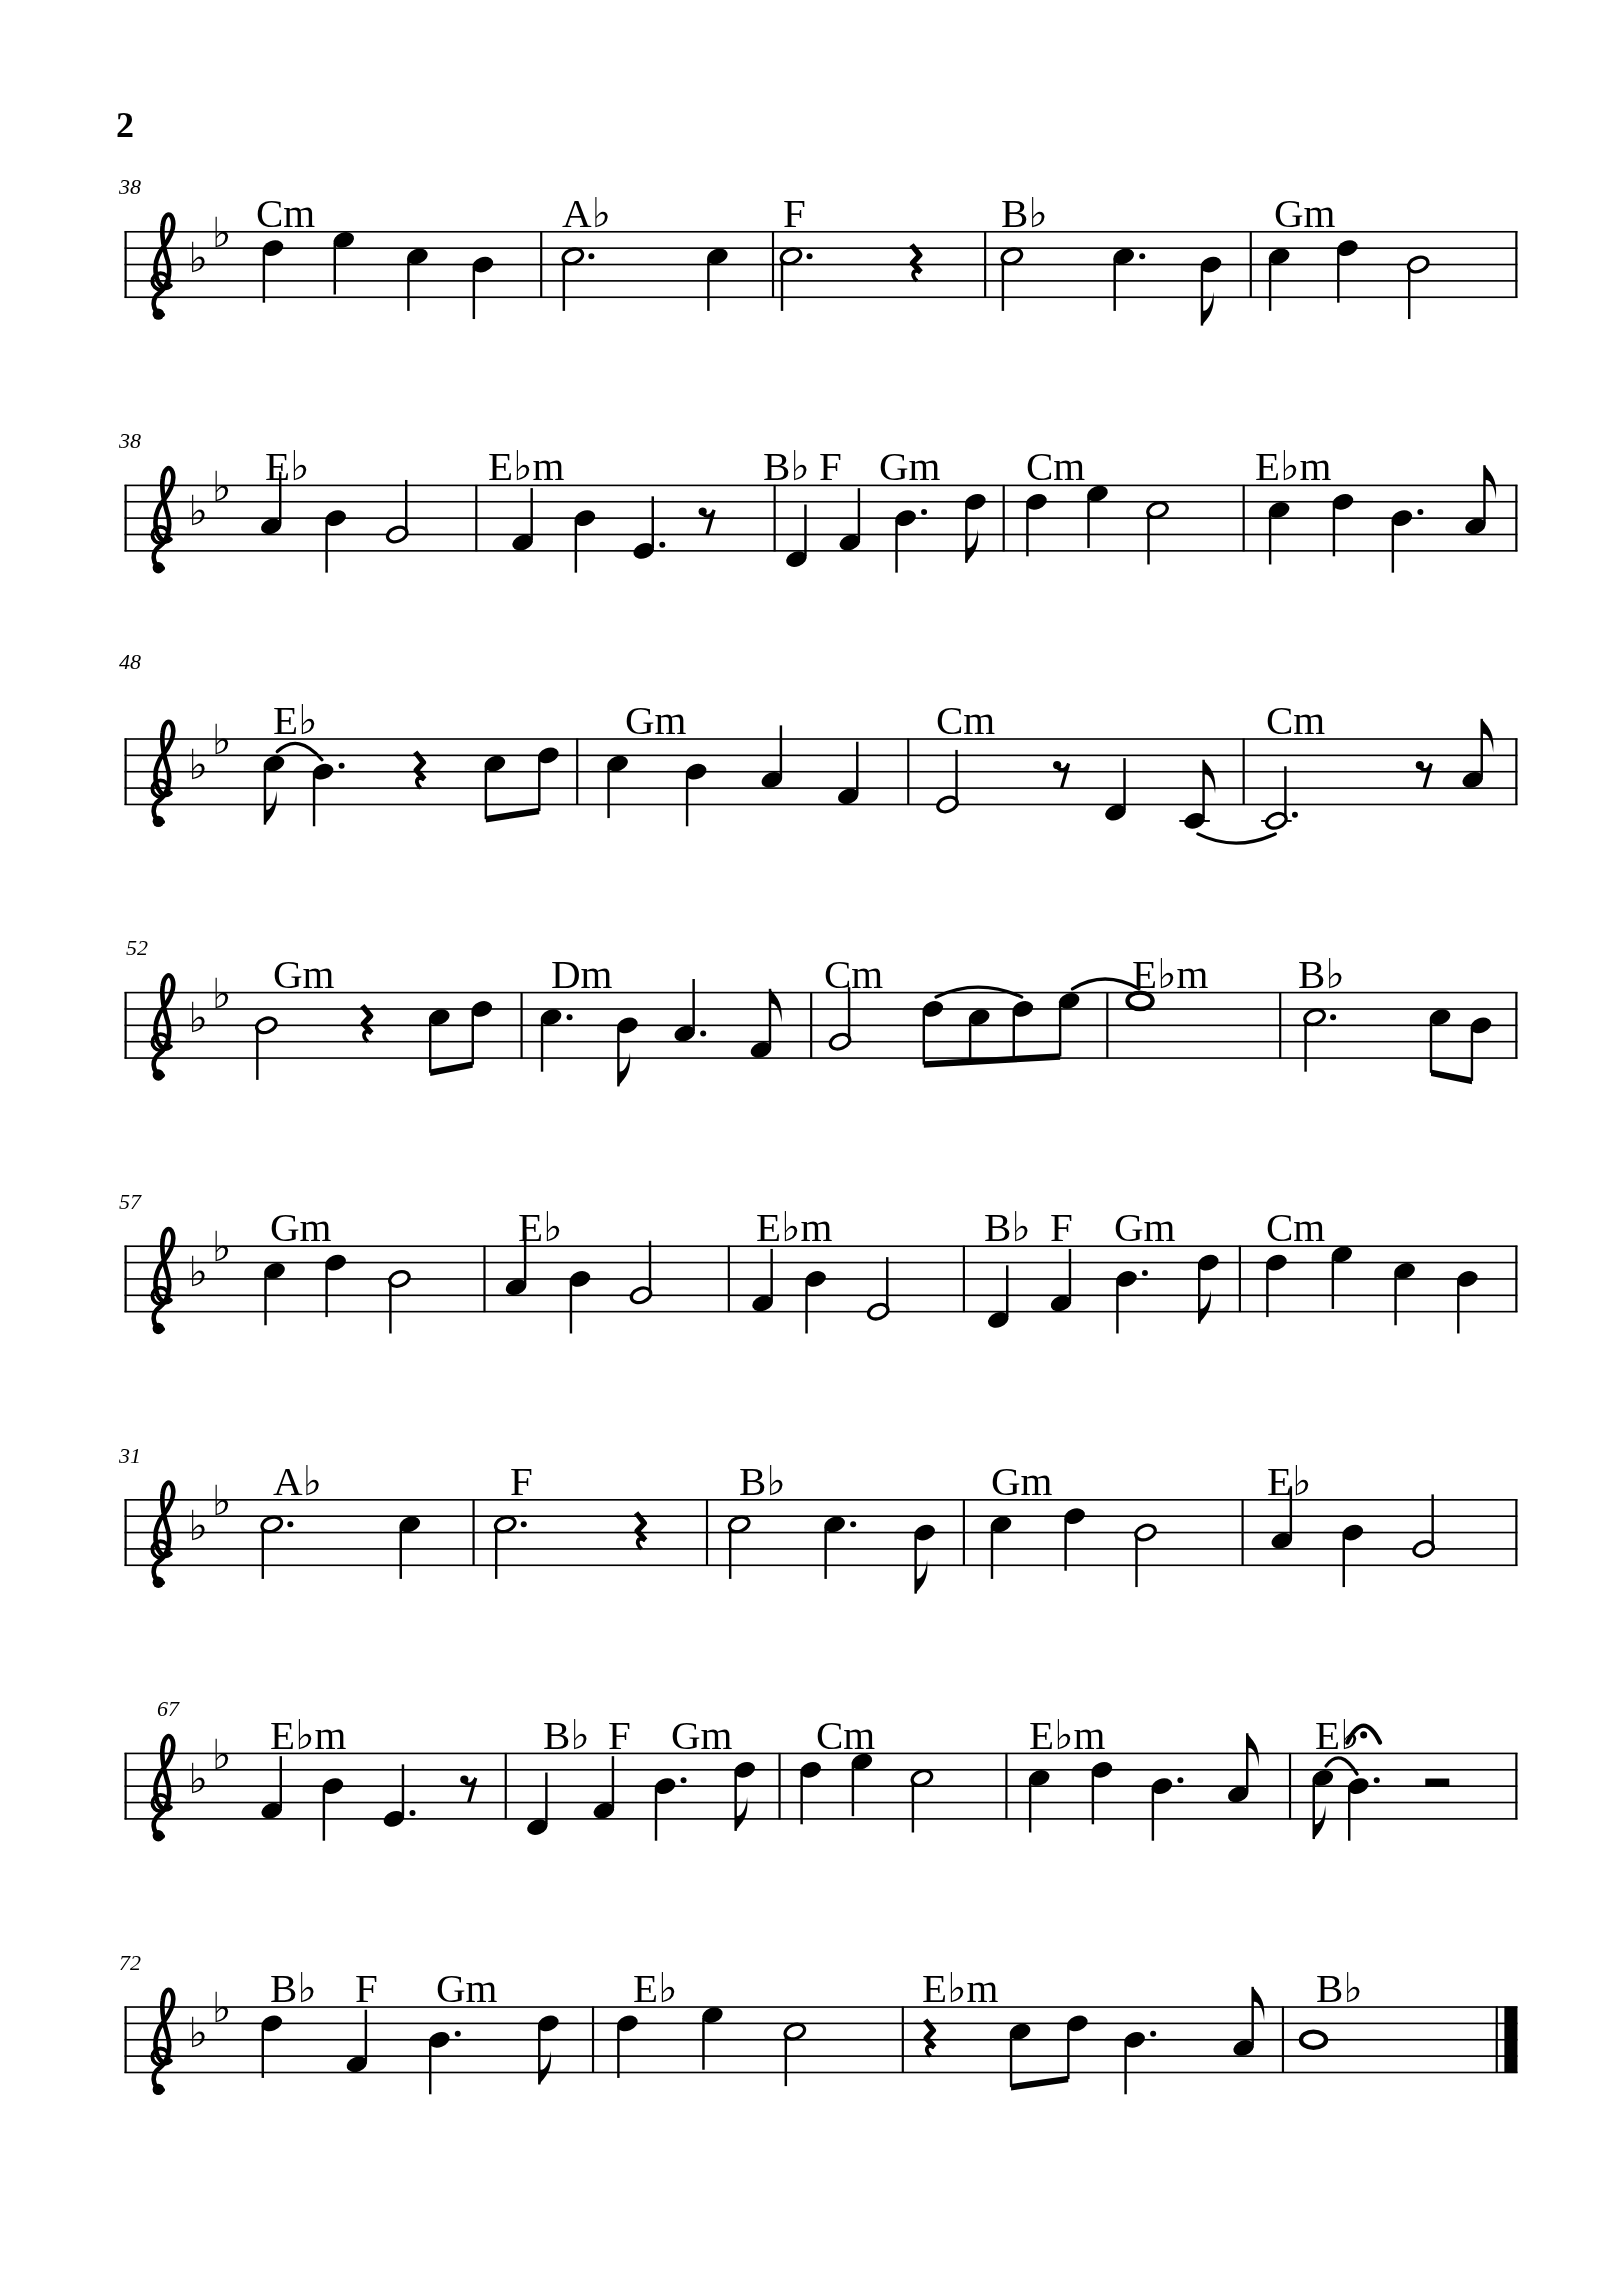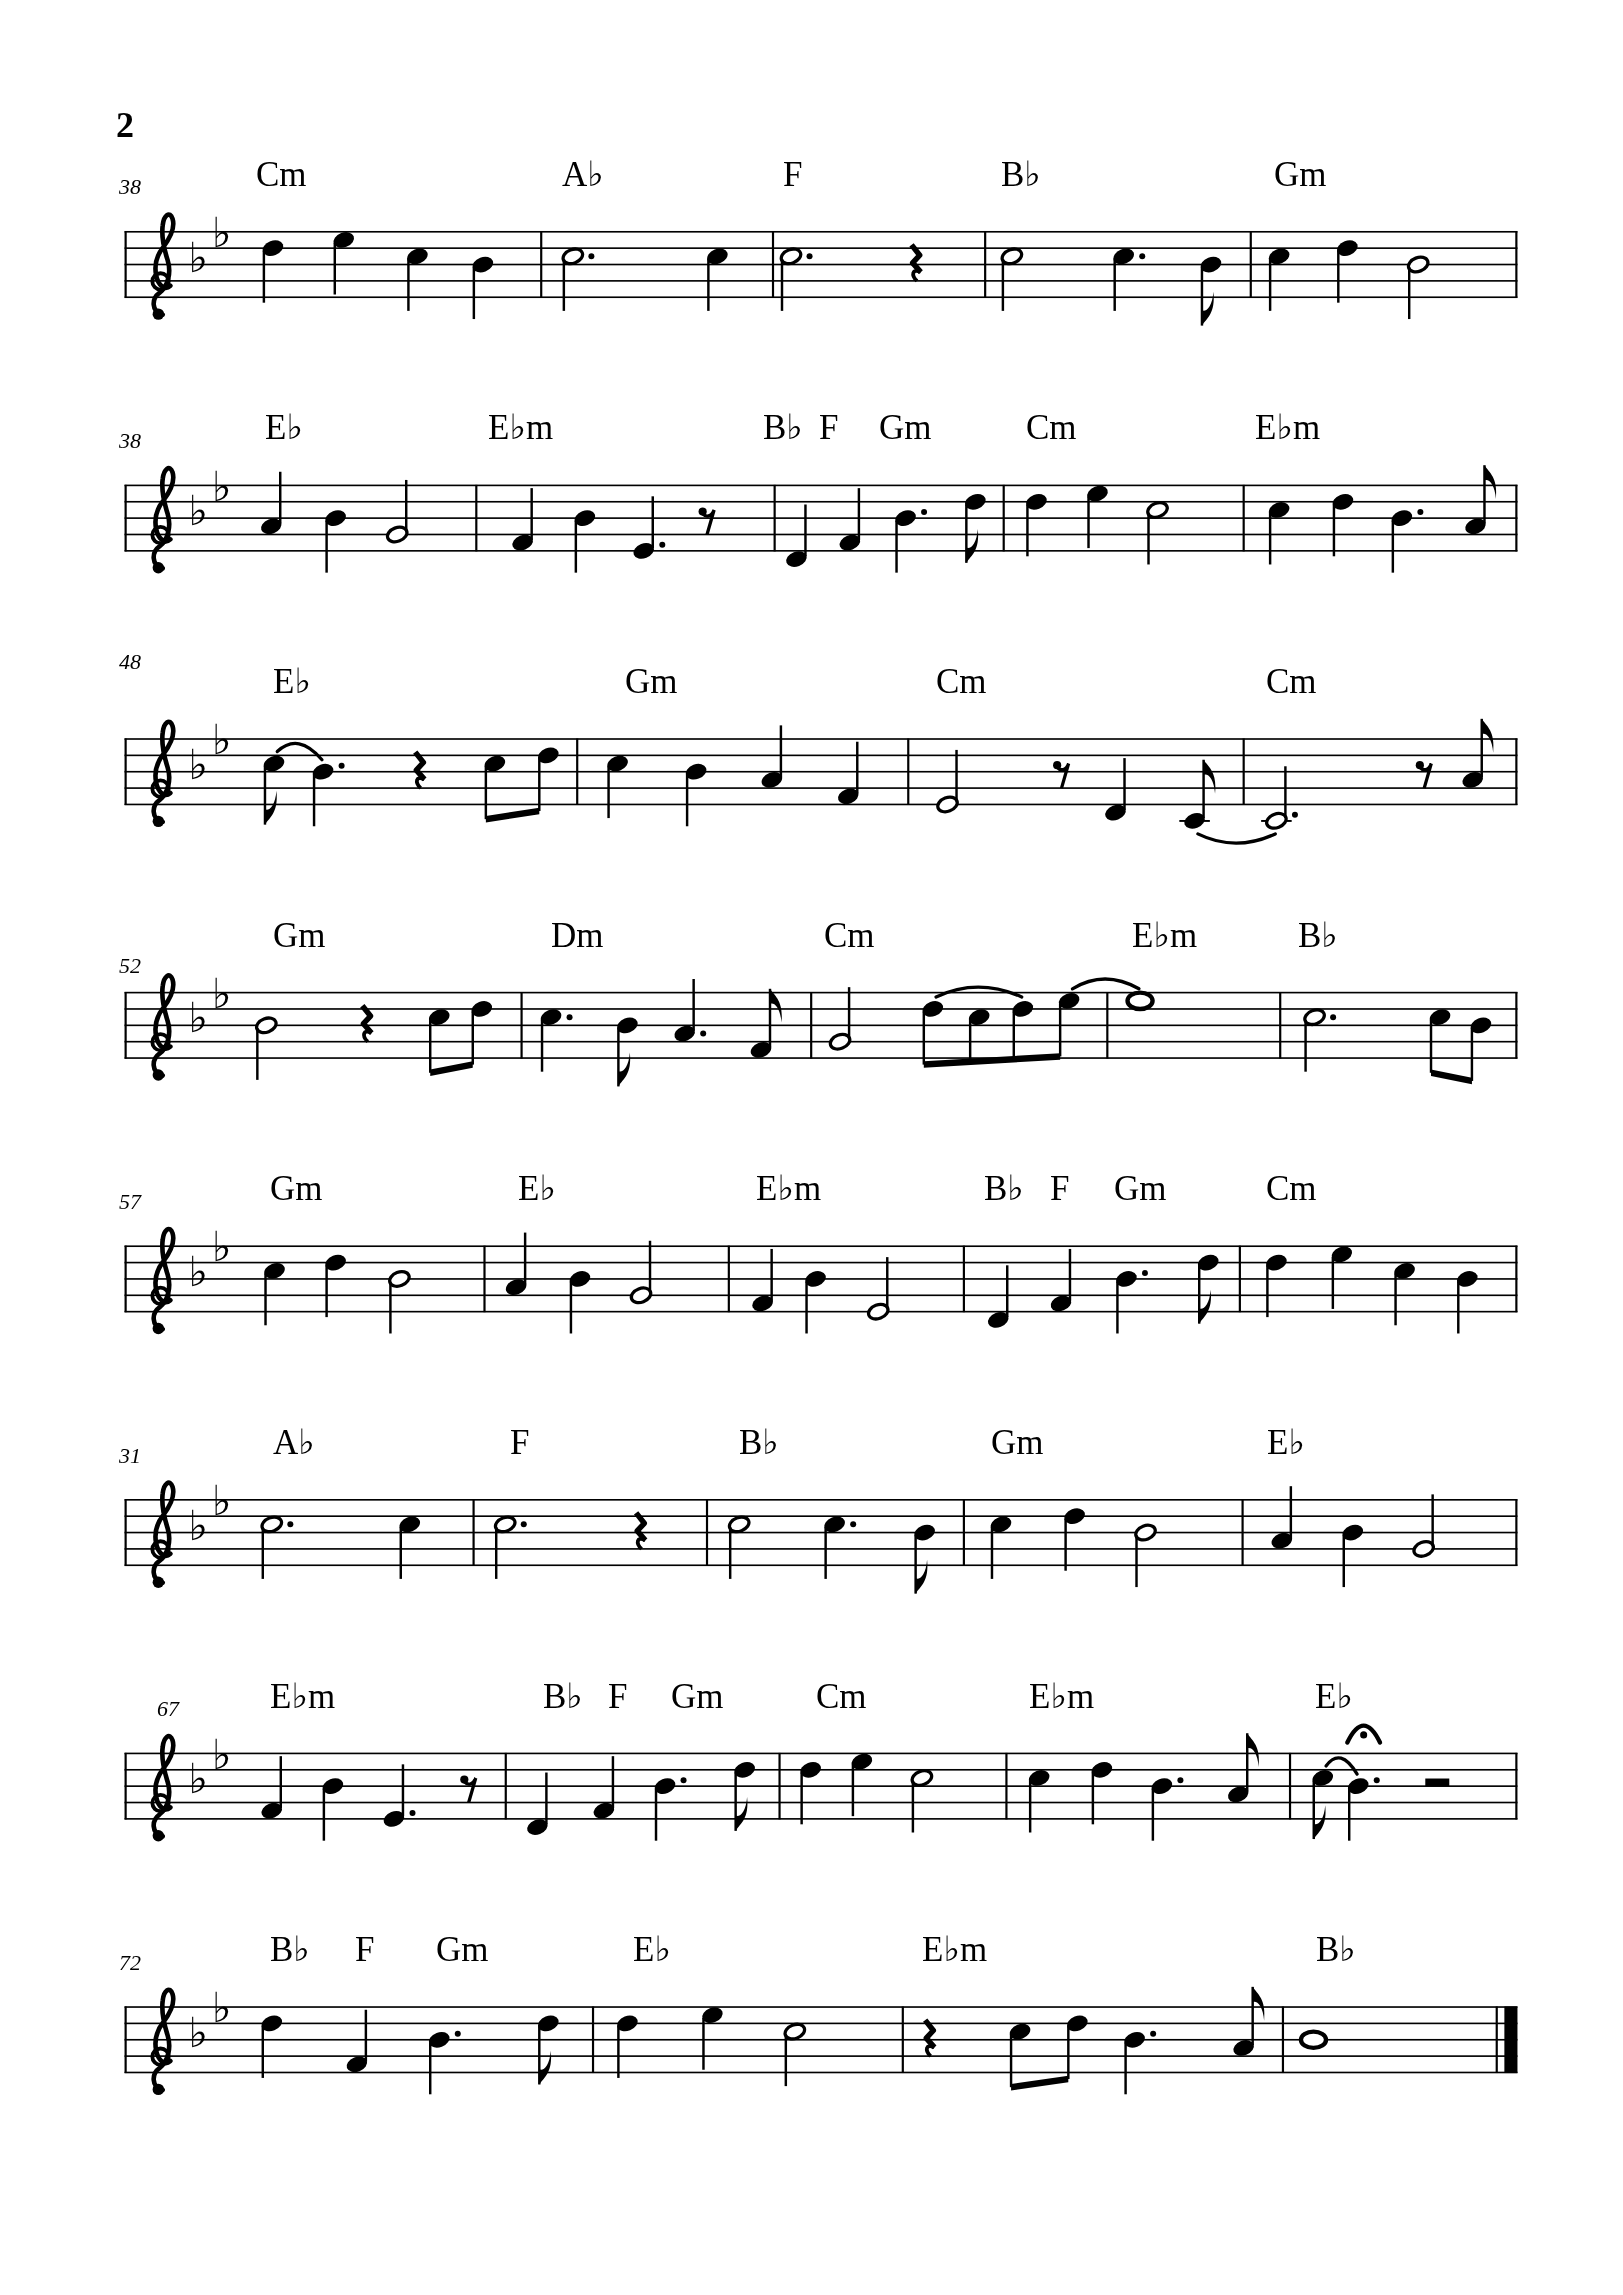--- a/index.html
+++ b/index.html
@@ -1,22 +1,22 @@
 <!DOCTYPE html>
 <html style="font-size:8.7px"><head>
 <meta charset="utf-8">
 <style>
   html,body{margin:0;padding:0;background:#ffffff;}
   #page{position:relative;width:1624px;height:2295px;background:#ffffff;overflow:hidden;
         font-family:"Liberation Serif","DejaVu Serif",serif;color:#000;}
   #score-svg{position:absolute;left:0;top:0;}
   .page-number{position:absolute;font-weight:bold;font-size:36px;line-height:1;}
   .measure-number{position:absolute;font-style:italic;font-size:22px;line-height:1;}
-  .chord-symbol{position:absolute;font-size:35px;line-height:1;white-space:nowrap;
-                font-family:"Liberation Serif","DejaVu Serif","DejaVu Sans",serif;}
+  .chord-symbol{position:absolute;font-size:41px;line-height:1;white-space:nowrap;
+                font-family:"Liberation Serif","DejaVu Serif","DejaVu Sans",serif;margin-top:36px;}
 </style>
 </head>
 <body>
 
 <div id="page">
   <div class="page-number" style="left:116px;top:107px;">2</div>
   <svg id="score-svg" width="1624" height="2295" viewBox="0 0 2977 4208" xmlns="http://www.w3.org/2000/svg">
       <g>
         <rect x="228" y="423.5" width="2554" height="3" fill="#000000"></rect>
         <rect x="228" y="453.5" width="2554" height="3" fill="#000000"></rect>
@@ -488,21 +488,21 @@
     <div class="chord-symbol" style="left: 763px; top: 410px;">B♭</div>
     <div class="chord-symbol" style="left: 819px; top: 410px;">F</div>
     <div class="chord-symbol" style="left: 879px; top: 410px;">Gm</div>
     <div class="chord-symbol" style="left: 1026px; top: 410px;">Cm</div>
     <div class="chord-symbol" style="left: 1255px; top: 410px;">E♭m</div>
     <div class="measure-number" style="left: 119px; top: 651px;">48</div>
     <div class="chord-symbol" style="left: 273px; top: 664px;">E♭</div>
     <div class="chord-symbol" style="left: 625px; top: 664px;">Gm</div>
     <div class="chord-symbol" style="left: 936px; top: 664px;">Cm</div>
     <div class="chord-symbol" style="left: 1266px; top: 664px;">Cm</div>
-    <div class="measure-number" style="left: 119px; top: 937px; margin-top: 18px;">52</div>
+    <div class="measure-number" style="left: 126px; top: 937px;">52</div>
     <div class="chord-symbol" style="left: 273px; top: 918px;">Gm</div>
     <div class="chord-symbol" style="left: 551px; top: 918px;">Dm</div>
     <div class="chord-symbol" style="left: 824px; top: 918px;">Cm</div>
     <div class="chord-symbol" style="left: 1132px; top: 918px;">E♭m</div>
     <div class="chord-symbol" style="left: 1298px; top: 918px;">B♭</div>
     <div class="measure-number" style="left: 119px; top: 1191px;">57</div>
     <div class="chord-symbol" style="left: 270px; top: 1171px;">Gm</div>
     <div class="chord-symbol" style="left: 518px; top: 1171px;">E♭</div>
     <div class="chord-symbol" style="left: 756px; top: 1171px;">E♭m</div>
     <div class="chord-symbol" style="left: 984px; top: 1171px;">B♭</div>

